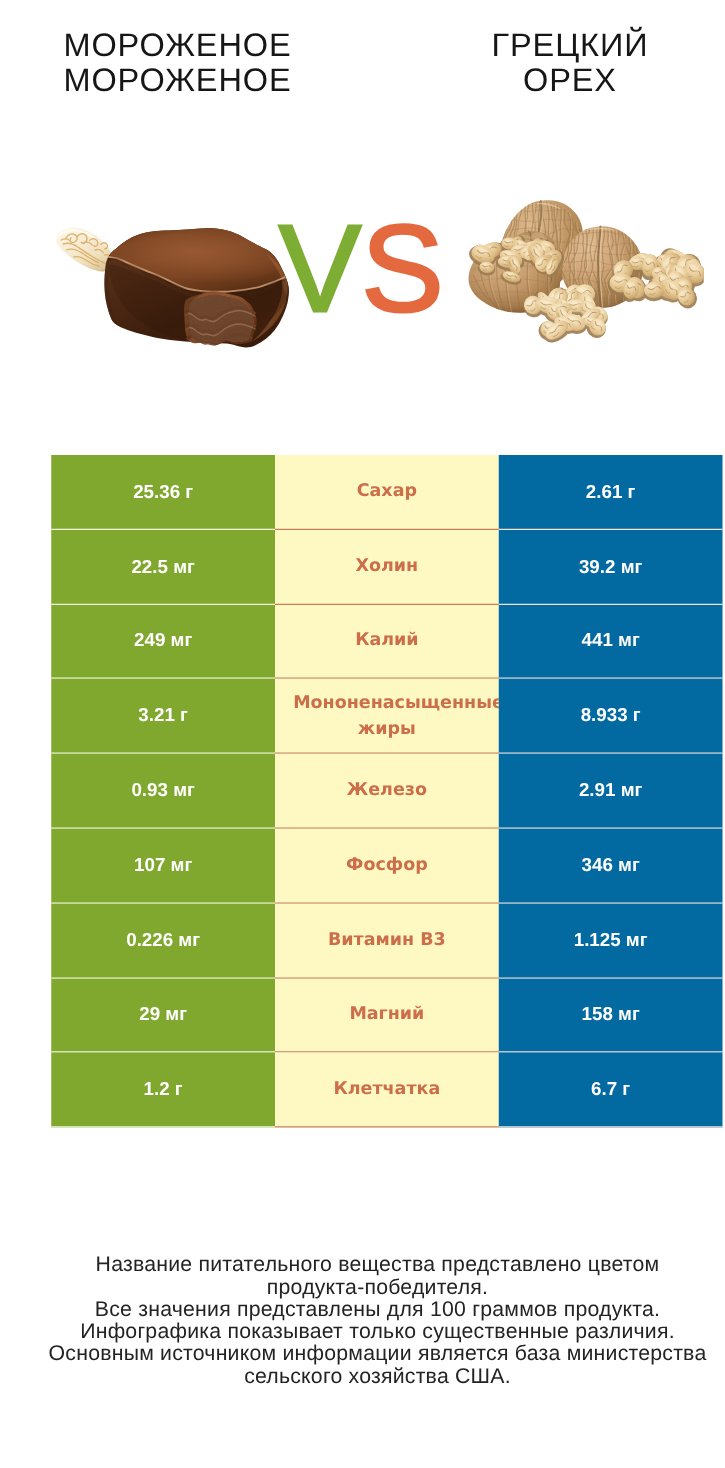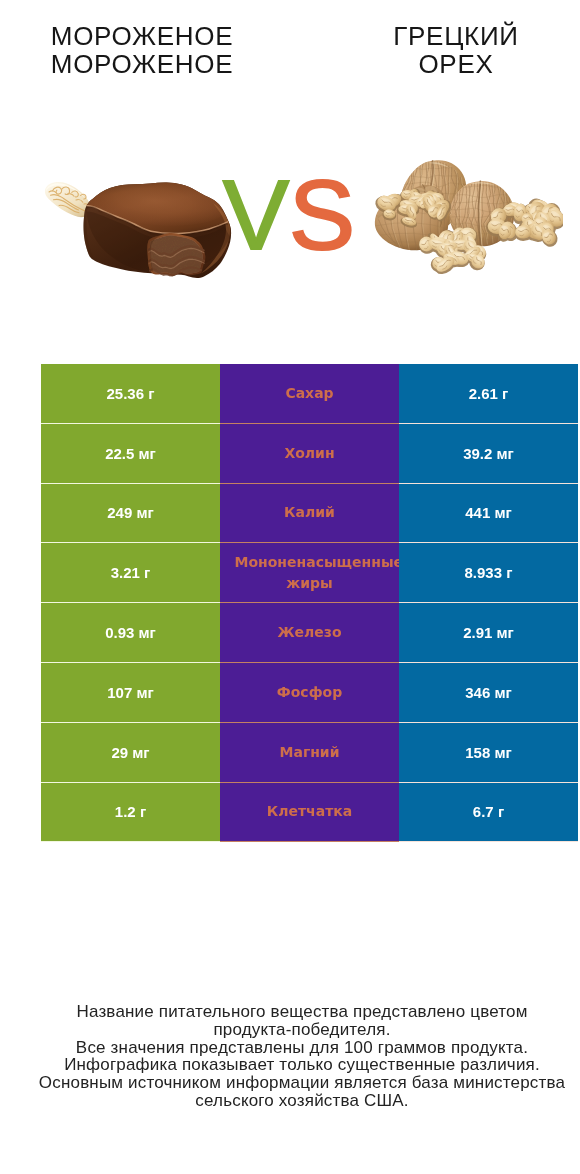--- a/index.html
+++ b/index.html
@@ -26,21 +26,21 @@
   .vs .v{color:#7ead33;}
   .vs .s{color:#e4693f;}
 
   
   .table{position:absolute;left:21px;top:364px;width:487px;margin-left:20px;}
   .row{position:relative;height:59.8px;}
   .cell{position:absolute;top:0;height:100%;display:flex;align-items:center;justify-content:center;
     box-sizing:border-box;}
   .cell span{display:block;text-align:center;}
   .cl{left:0;width:179px;background:#81a82e;border-bottom:1.2px solid #f2f7df;}
-  .cm{left:179px;width:179px;background:#4c1d95;border-bottom:1.2px solid #c58062;}
+  .cm{left:179px;width:179px;background:#fef9c3;border-bottom:1.2px solid #c58062;}
   .cr{left:358px;width:179px;background:#0369a1;border-bottom:1.2px solid #f6e3da;}
   .cl span,.cr span{color:#ffffff;font-size:15px;font-weight:700;font-family:"Liberation Sans",sans-serif;}
   .cm span{color:#cd6e4b;font-size:14px;font-weight:700;line-height:21px;
     font-family:"DejaVu Sans",sans-serif;width:150px;}
   .cm{overflow:hidden;}
 
   
   .footer{position:absolute;left:0;top:1003px;width:580px;text-align:center;
     font-family:"Liberation Sans",sans-serif;font-size:17px;line-height:17.8px;color:#232323;letter-spacing:0.18px;padding-left:12px;}
 </style>
@@ -1079,20 +1079,31 @@
         </div>
         <div class="cell cm">
           <span>Фосфор</span>
         </div>
         <div class="cell cr">
           <span>346 мг</span>
         </div>
       </div>
       <div class="row">
         <div class="cell cl">
+          <span>0.226 мг</span>
+        </div>
+        <div class="cell cm">
+          <span>Витамин B3</span>
+        </div>
+        <div class="cell cr">
+          <span>1.125 мг</span>
+        </div>
+      </div>
+      <div class="row">
+        <div class="cell cl">
           <span>29 мг</span>
         </div>
         <div class="cell cm">
           <span>Магний</span>
         </div>
         <div class="cell cr">
           <span>158 мг</span>
         </div>
       </div>
       <div class="row">

